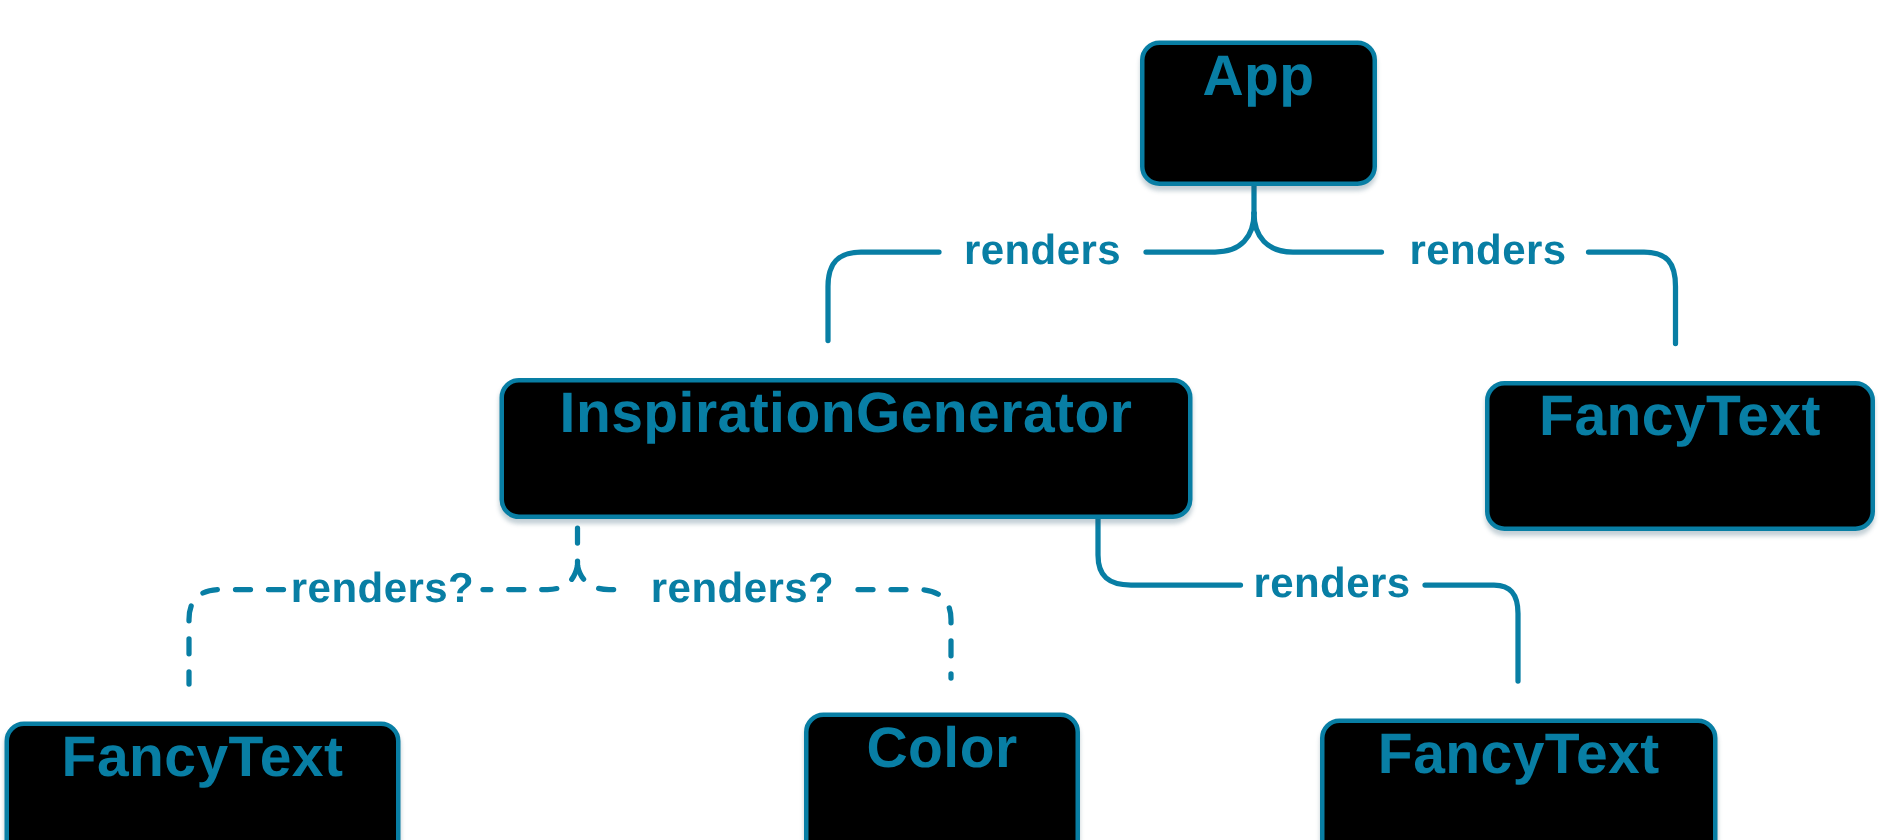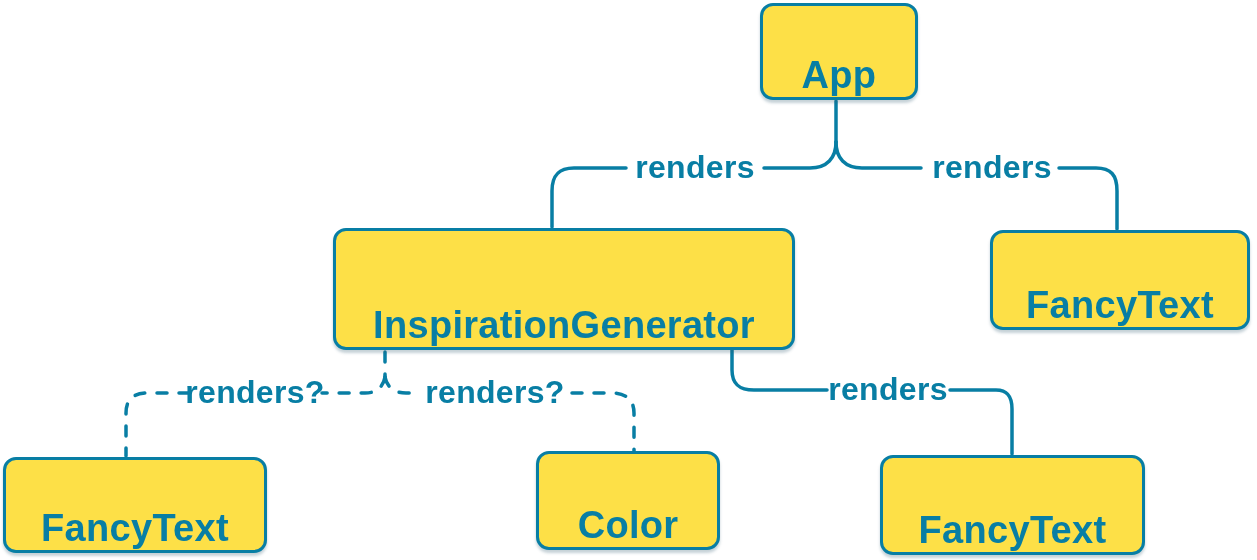--- a/index.html
+++ b/index.html
@@ -30,37 +30,38 @@
     stroke-linecap: round;
     stroke-linejoin: round;
   }
   .edge.dashed {
     stroke-dasharray: 10 12;
   }
   .node {
     position: absolute;
     box-sizing: border-box;
     display: flex;
-    align-items: flex-end;
+    align-items: flex-start;
     justify-content: center;
-    background: #fde047;
+    background: #000000;
     border: 3px solid var(--accent);
     border-radius: 13px;
     color: var(--accent);
     font-size: 38px;
     font-weight: 600;
     letter-spacing: 0.3px;
     box-shadow: 0 3px 3px rgba(45, 90, 110, 0.28);
     white-space: nowrap;
+    margin-top: 24px;
   }
   .edge-label {
     position: absolute;
     transform: translate(-50%, -50%);
     color: var(--accent);
-    font-size: 32px;
+    font-size: 28px;
     font-weight: 600;
     letter-spacing: 0.3px;
     white-space: nowrap;
   }
 </style>
 </head>
 <body>
 
 <div class="canvas">
 
@@ -83,21 +84,21 @@
     <path class="edge dashed" d="M189 393 H147 C133 393 126 400 126 413 V456"></path>
 
     <path class="edge dashed" d="M385 377 C387 387 394 393 406 393 H420"></path>
     <path class="edge dashed" d="M572 393 H612 C626 393 634 400 634 413 V452"></path>
   </svg>
 
   <div class="node" style="left:760px; top:3px; width:158px; height:97px;">
     <span>App</span>
   </div>
 
-  <div class="node" style="left:333px; top:228px; width:462px; height:122px;">
+  <div class="node" style="left:333px; top:228px; width:462px; height:94px;">
     <span>InspirationGenerator</span>
   </div>
 
   <div class="node" style="left:990px; top:230px; width:260px; height:100px;">
     <span>FancyText</span>
   </div>
 
   <div class="node" style="left:3px; top:457px; width:264px; height:96px;">
     <span>FancyText</span>
   </div>

